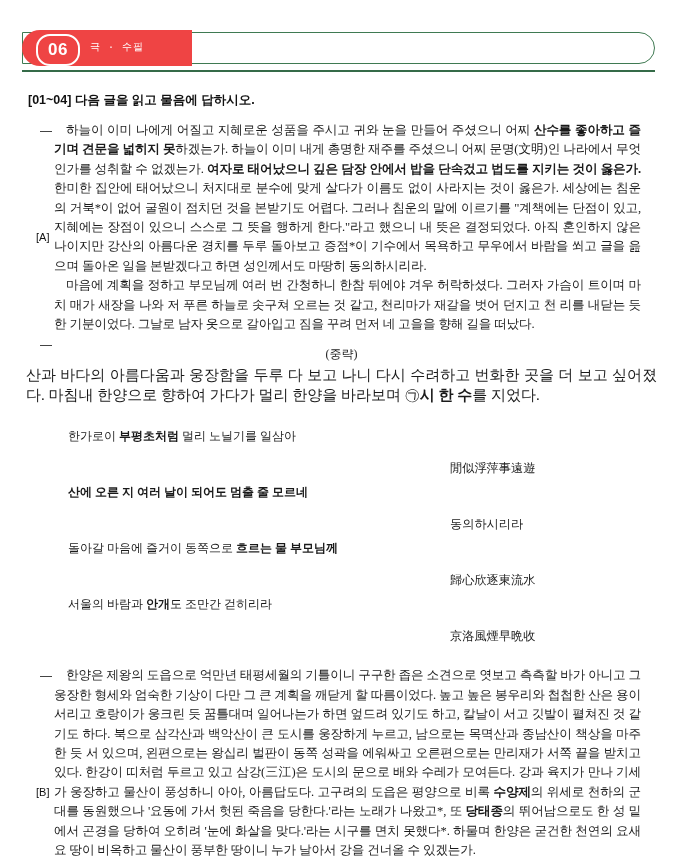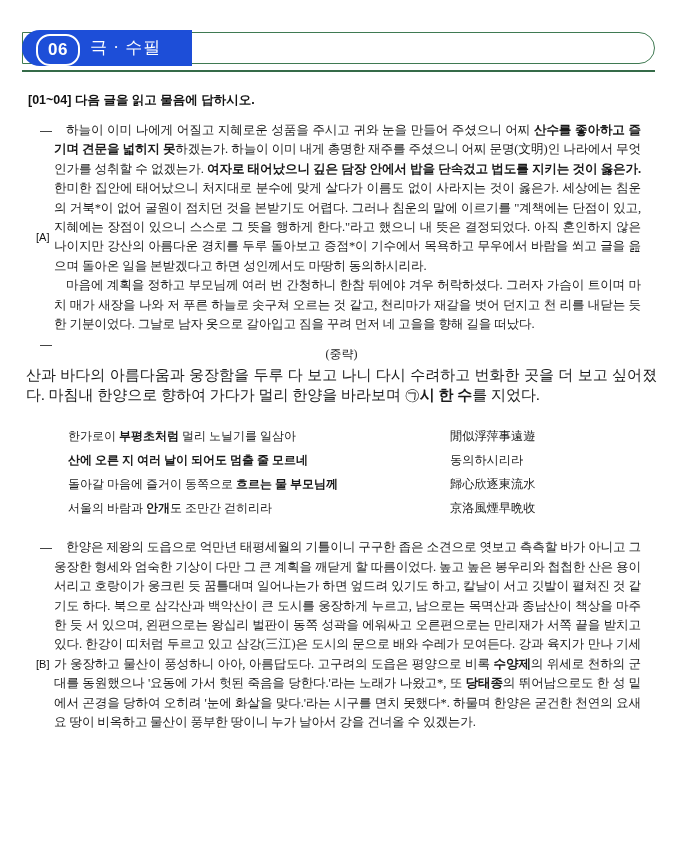--- a/index.html
+++ b/index.html
@@ -33,21 +33,21 @@
     border-top-right-radius: 16px;
     border-bottom-right-radius: 16px;
     box-sizing: border-box;
   }
   .header-left {
     position: absolute;
     left: 22px;
     top: 12px;
     width: 170px;
     height: 36px;
-    background: #1d4ed8;
+    background: #ef4444;
     border-top-left-radius: 18px;
     border-bottom-left-radius: 18px;
   }
   .chapter-badge {
     position: absolute;
     left: 14px;
     top: 4px;
     width: 40px;
     height: 28px;
     border: 2px solid #ffffff;
@@ -58,22 +58,22 @@
     font-size: 17px;
     line-height: 28px;
     text-align: center;
     letter-spacing: 0.5px;
   }
   .chapter-title {
     position: absolute;
     left: 68px;
     top: 7px;
     color: #ffffff;
-    font-family: Liberation Serif, serif;
-    font-size: 17px;
+    font-family: Liberation Mono, monospace;
+    font-size: 10px;
     letter-spacing: 1px;
     line-height: 22px;
   }
   .header-underline {
     position: absolute;
     left: 22px;
     right: 22px;
     top: 52px;
     height: 2px;
     background: #356b48;
@@ -166,20 +166,21 @@
     box-sizing: border-box;
   }
   .poem-hanja {
     flex: 1;
     font-size: 12.2px;
     line-height: 19px;
     color: #1a1a1a;
     padding-left: 54px;
     box-sizing: border-box;
     font-family: "DejaVu Sans", sans-serif;
+    margin-top: 32px;
   }
 
   .section-b {
     position: relative;
     padding-left: 28px;
     margin-top: 18px;
   }
 </style>
 </head>
 <body>

